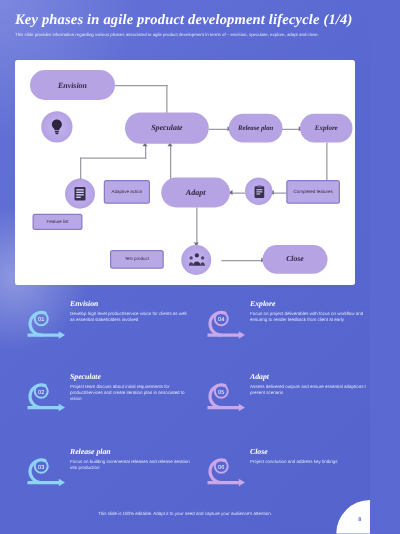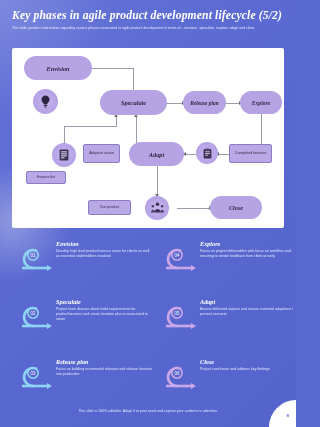--- a/index.html
+++ b/index.html
@@ -78,21 +78,21 @@
   .pgno{
     position:absolute;right:7px;bottom:9px;font-size:4.4px;color:#5b6ad2;font-weight:700;
   }
 </style>
 </head>
 <body>
 
 <div class="slide">
 
   <div class="hdr">
-    <div class="title">Key phases in agile product development lifecycle (5/2)</div>
+    <div class="title">Key phases in agile product development lifecycle (1/4)</div>
     <div class="subtitle">This slide provides information regarding various phases associated to agile product development in terms of – envision, speculate, explore, adapt and close.</div>
   </div>
 
   <div class="card">
 
     <div class="ln" style="left:80px;top:20px;width:42px;height:.8px;"></div>
     <div class="ln" style="left:121px;top:20px;width:.8px;height:25px;"></div>
     <div class="arw arw-d" style="left:119px;top:44px;"></div>
 
     <div class="ln" style="left:155px;top:55px;width:16px;height:.8px;"></div>

